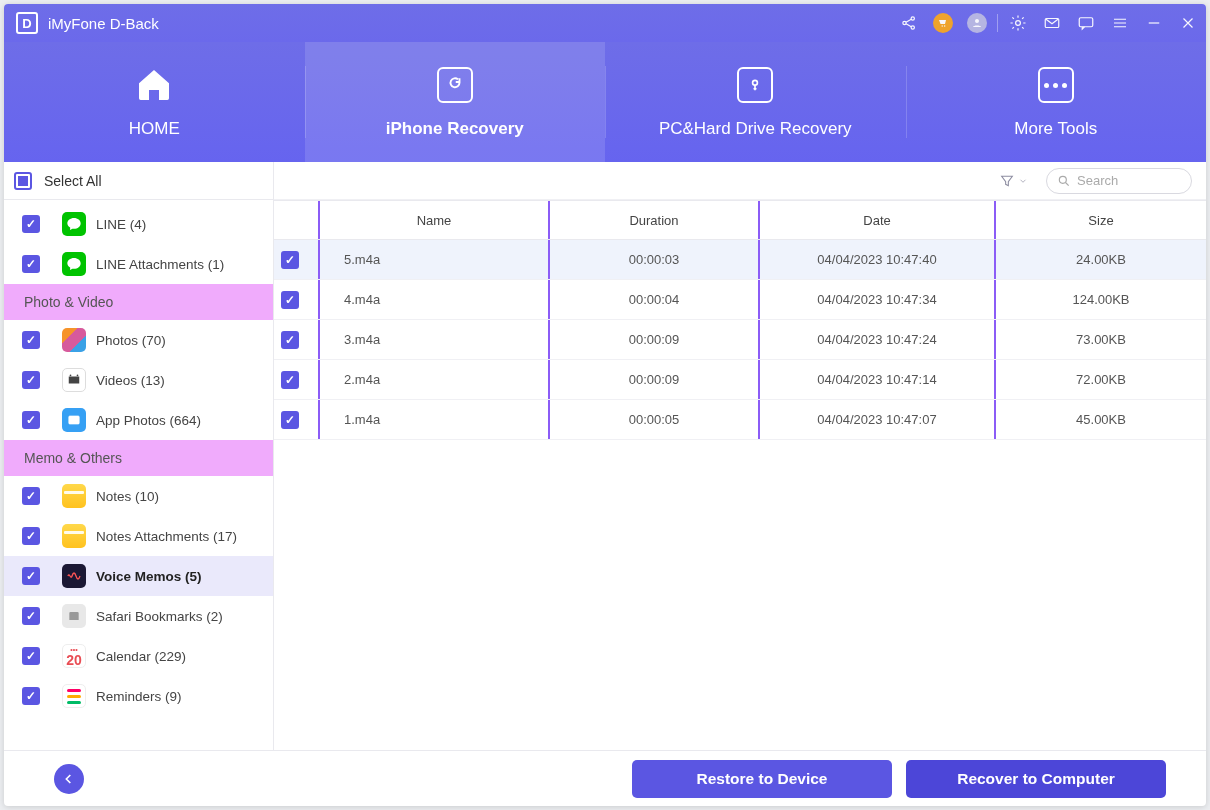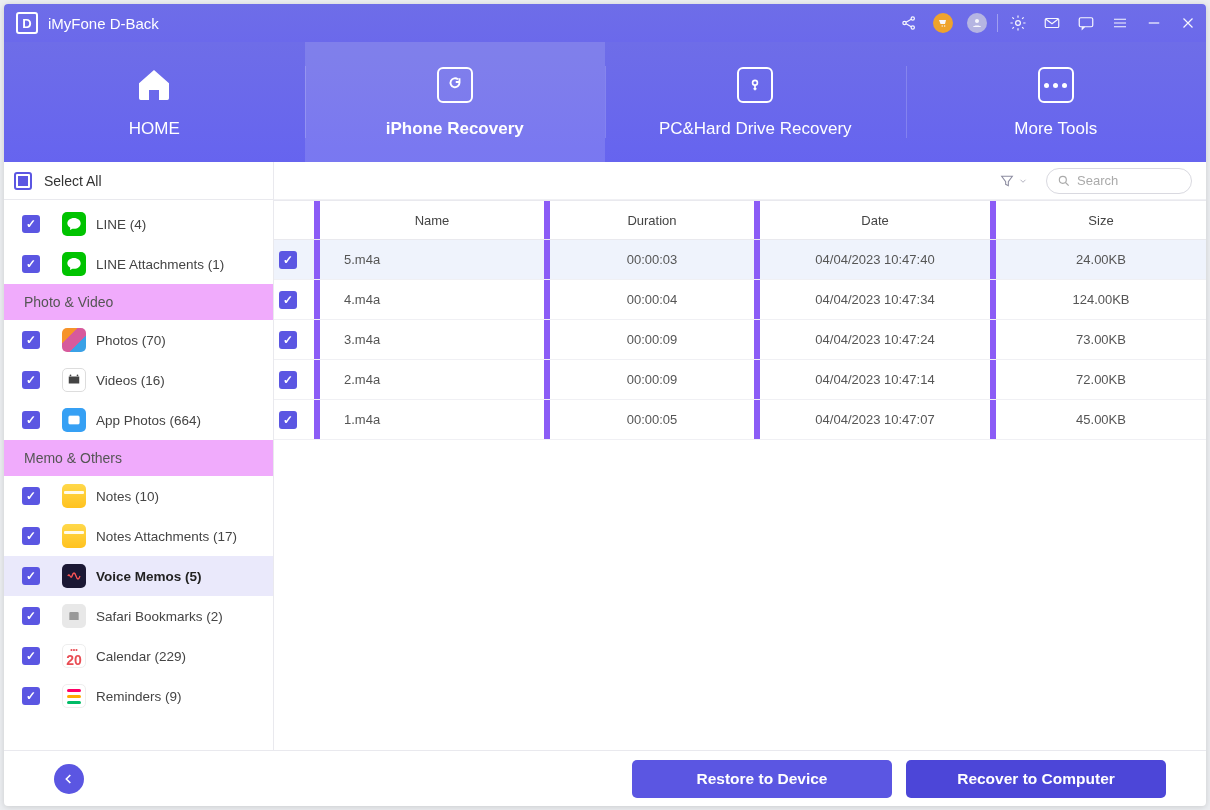--- a/index.html
+++ b/index.html
@@ -62,21 +62,21 @@
 
   
   .main { flex:1; display:flex; flex-direction:column; background:#fff;text-align:right;}
   .toolbar { height:38px; border-bottom:1px solid #f0f0f4; display:flex; align-items:center; justify-content:flex-end; padding:0 14px; gap:18px;}
   .filter-ic { display:flex; align-items:center; gap:3px; color:#8c8ca0;}
   .filter-ic svg{width:16px;height:16px;stroke:#8c8ca0;fill:none;stroke-width:1.6}
   .search { width:146px; height:26px; border:1px solid #d9d9e0; border-radius:13px; display:flex; align-items:center; padding:0 10px; gap:6px; color:#aaa; font-size:13px;}
   .search svg{width:14px;height:14px;stroke:#aaa;fill:none;stroke-width:2}
   .table-head, .row { display:grid; grid-template-columns: 46px 1fr 210px 236px 210px; align-items:center; height:40px; font-size:13px;}
   .table-head { color:#444; border-bottom:1px solid #e9e9ee; border-top:1px solid #e9e9ee; background:#fff;}
-  .table-head > div, .row > div { border-right:6px solid #8b5cf6; height:100%; display:flex; align-items:center;}
+  .table-head > div, .row > div { border-right:2px solid #8b5cf6; height:100%; display:flex; align-items:center;}
   .table-head > div:last-child, .row > div:last-child{border-right:none}
   .th-name{justify-content:center} .th-c{justify-content:center}
   .row { border-bottom:1px solid #f0f0f4; color:#555;}
   .row .cb-cell{justify-content:center}
   .row .name-cell{padding-left:24px}
   .row.sel { background:#eff3fc;}
 
   
   .footer { height:56px; border-top:1px solid #e9e9ee; display:flex; align-items:center; padding:0 40px; gap:14px;}
   .back-fab { width:30px; height:30px; border-radius:50%; background:#5b56e2; display:flex; align-items:center; justify-content:center; margin-left:10px;}
@@ -235,21 +235,21 @@
           </div>
         <div class="li">
             <span class="cb checked"></span>
             <span class="app-ic ic-videos">
               <svg viewBox="0 0 24 24">
                 <rect x="3" y="6" width="18" height="12"></rect>
                 <circle cx="6" cy="4" r="1.5"></circle>
                 <circle cx="18" cy="4" r="1.5"></circle>
               </svg>
             </span>
-            <span>Videos (16)</span>
+            <span>Videos (13)</span>
           </div>
         <div class="li">
             <span class="cb checked"></span>
             <span class="app-ic ic-appph">
               <svg viewBox="0 0 24 24">
                 <rect x="3" y="5" width="18" height="14" rx="2"></rect>
                 <path d="M5 16l4-4 3 3 3-5 4 6"></path>
               </svg>
             </span>
             <span>App Photos (664)</span>

